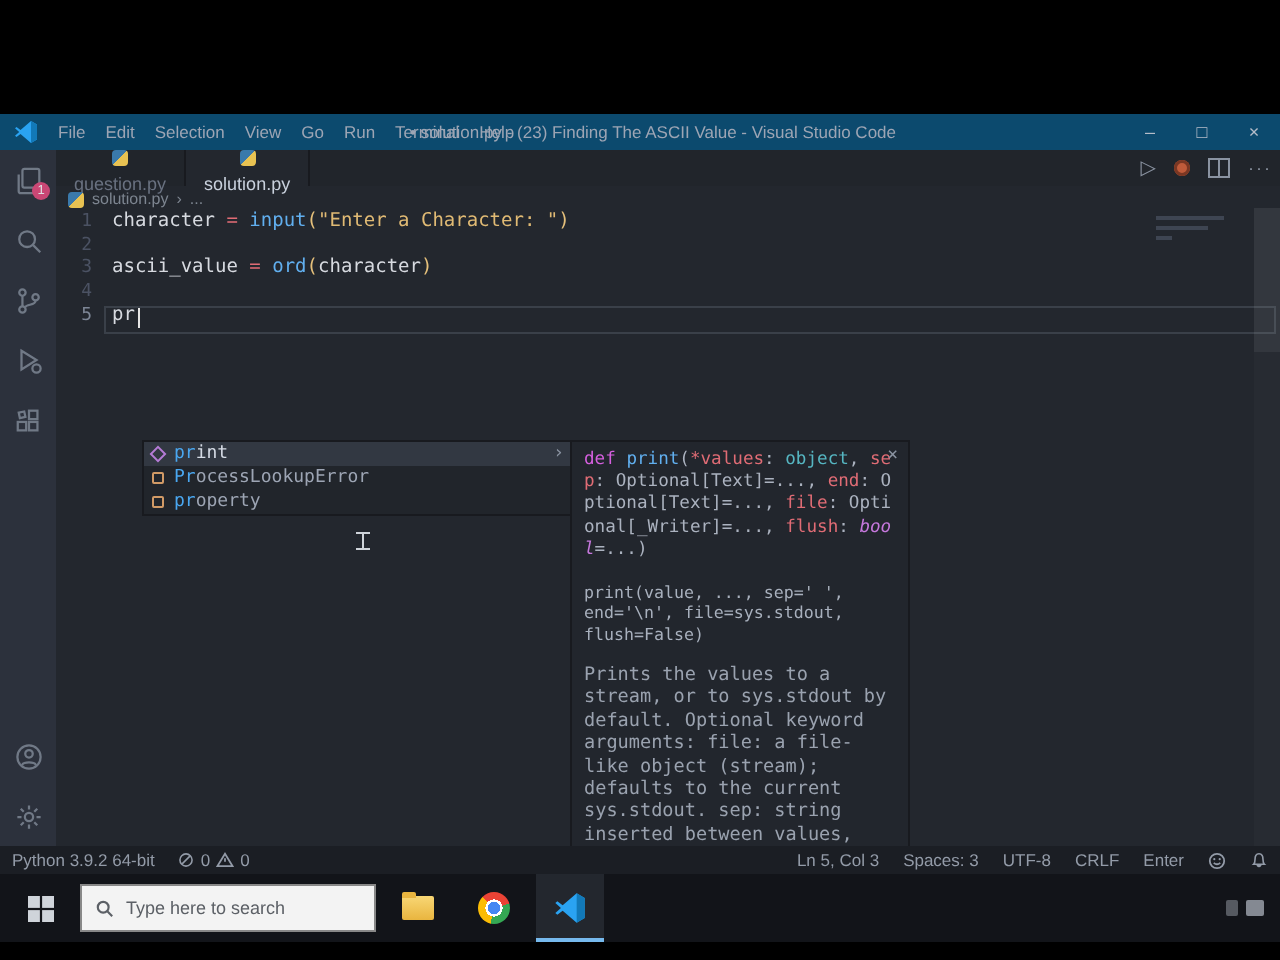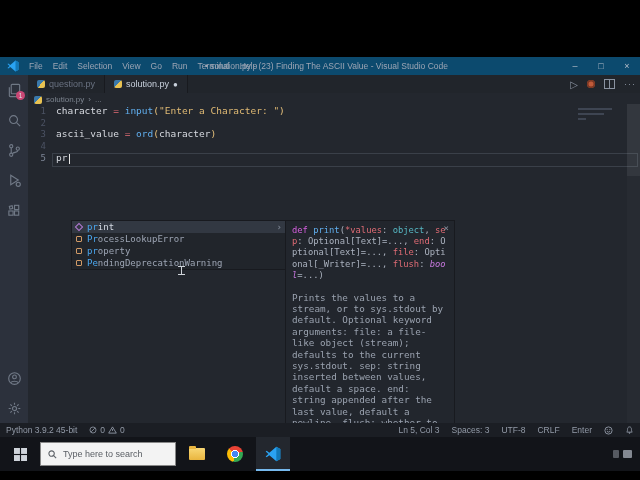--- a/index.html
+++ b/index.html
@@ -10,21 +10,21 @@
   #titlebar{position:absolute;left:0;top:0;width:640px;height:18px;background:#0c4a6e;
             display:flex;align-items:center;color:#9da5b4;font-size:8.5px;}
   #vscode-logo{width:14px;height:12px;margin:0 4px 0 6px;flex:0 0 auto;}
   .menu-item{padding:0 5px;cursor:default;}
   #window-title{position:absolute;left:13px;right:0;text-align:center;color:#9da5b4;font-size:8.5px;pointer-events:none;}
   #win-controls{position:absolute;right:0;top:0;height:18px;display:flex;align-items:center;color:#b6bdc9;}
   .win-btn{width:26px;text-align:center;font-size:9px;}
   
   #tabbar{position:absolute;left:28px;top:18px;right:0;height:18px;background:#21252b;display:flex;}
   .tab{display:flex;align-items:center;gap:4px;padding:0 9px;font-size:9px;color:#697180;
-       background:#21252b;border-right:1px solid #181a1f;height:100%;}
+       background:#21252b;border-right:1px solid #181a1f;height:100%;flex-direction:column;}
   .tab.active{background:#23272e;color:#c9d1dd;}
   .pyicon{width:8px;height:8px;border-radius:2px;flex:0 0 auto;
           background:linear-gradient(135deg,#3a79ab 50%,#e8c252 50%);}
   .mod-dot{color:#c9d1dd;font-size:8px;}
   #editor-actions{position:absolute;right:4px;top:18px;height:18px;display:flex;align-items:center;gap:9px;color:#8a93a1;}
   #run-btn{font-size:10px;}
   #bug-btn{width:8px;height:8px;border-radius:50%;background:#c05b3a;box-shadow:inset 0 0 0 1.5px #7a3723;}
   .split-icon{width:9px;height:8px;border:1px solid #8a93a1;position:relative;}
   .split-icon:before{content:"";position:absolute;left:4px;top:0;bottom:0;width:1px;background:#8a93a1;}
   #more-btn{font-size:9px;letter-spacing:1px;}
@@ -75,21 +75,21 @@
   
   #statusbar{position:absolute;left:0;bottom:0;width:640px;height:14px;background:#1b1e24;
              display:flex;align-items:center;font-size:8.5px;color:#939ba8;}
   .sb-item{padding:0 6px;display:flex;align-items:center;gap:3px;}
   #sb-right{margin-left:auto;display:flex;align-items:center;}
   .sb-ico svg{display:block;}
   
   #taskbar{position:absolute;left:0;top:437px;width:640px;height:34px;background:#121419;
            display:flex;align-items:center;}
   #start-btn{width:40px;height:34px;display:flex;align-items:center;justify-content:center;}
-  #search-box{width:136px;height:24px;background:#f3f3f3;border:1px solid #888;display:flex;align-items:center;
+  #search-box{width:148px;height:24px;background:#f3f3f3;border:1px solid #888;display:flex;align-items:center;
               gap:6px;padding:0 7px;box-sizing:border-box;}
   #search-box .ph{color:#5c6066;font-size:9px;}
   .tb-icon{width:34px;height:34px;display:flex;align-items:center;justify-content:center;margin-left:4px;}
   .tb-icon.active{background:#23272e;box-shadow:inset 0 -2px 0 #76b9ed;}
   #folder-glyph{width:16px;height:12px;background:linear-gradient(#f8d775,#e9b53f);border-radius:1px;position:relative;}
   #folder-glyph:before{content:"";position:absolute;left:0;top:-2px;width:7px;height:3px;background:#e9b53f;border-radius:1px 1px 0 0;}
   #chrome-glyph{width:16px;height:16px;border-radius:50%;
      background:radial-gradient(circle at 50% 50%,#4587f3 0 28%,#fff 28% 38%,transparent 38%),
                 conic-gradient(from -45deg,#ea4335 0 33%,#34a853 0 66%,#fbbc05 0 100%);}
   #tray{margin-left:auto;display:flex;align-items:center;gap:4px;padding-right:8px;opacity:.75;}
@@ -222,37 +222,34 @@
             <span class="sg-chevron">›</span>
           </div>
           <div class="sg-row">
             <span class="kind kind-class"></span>
             <span><span class="sg-match">Pr</span><span>ocessLookupError</span></span>
           </div>
           <div class="sg-row">
             <span class="kind kind-class"></span>
             <span><span class="sg-match">pr</span><span>operty</span></span>
           </div>
-          <div class="sg-row">
-            <span class="kind kind-class"></span>
-            <span><span class="sg-match">Pe</span><span>ndingDeprecationWarning</span></span>
-          </div>
         </div>
 
       <div id="docs">
         <span id="doc-close">×</span>
         <div id="doc-signature"><span class="tk-k">def </span><span class="tk-f">print</span><span class="tk-d">(</span><span class="tk-pi">*values</span><span class="tk-d">: </span><span class="tk-ti">object</span><span class="tk-d">, </span><span class="tk-pi">sep</span><span class="tk-d">: Optional[Text]=..., </span><span class="tk-pi">end</span><span class="tk-d">: Optional[Text]=..., </span><span class="tk-pi">file</span><span class="tk-d">: Optional[_Writer]=..., </span><span class="tk-pi">flush</span><span class="tk-d">: </span><span class="tk-bi">bool</span><span class="tk-d">=...)</span></div>
+        <div id="doc-usage">print(value, ..., sep=' ', end='\n', file=sys.stdout, flush=False)</div>
         <div id="doc-body">Prints the values to a stream, or to sys.stdout by default. Optional keyword arguments: file: a file-like object (stream); defaults to the current sys.stdout. sep: string inserted between values, default a space. end: string appended after the last value, default a newline. flush: whether to forcibly flush the stream.</div>
       </div>
 
       <div id="ibeam"></div>
     </div>
 
     <div id="statusbar">
-      <span class="sb-item">Python 3.9.2 45-bit</span>
+      <span class="sb-item">Python 3.9.2 64-bit</span>
       <span class="sb-item">
         <span class="sb-ico">
           <svg width="8" height="8" viewBox="0 0 10 10">
               <circle cx="5" cy="5" r="3.8" fill="none" stroke="#939ba8"></circle>
               <line x1="2.6" y1="7.4" x2="7.4" y2="2.6" stroke="#939ba8"></line>
             </svg>
         </span>
         <span>0</span>
         <span class="sb-ico">
           <svg width="9" height="8" viewBox="0 0 10 9">

